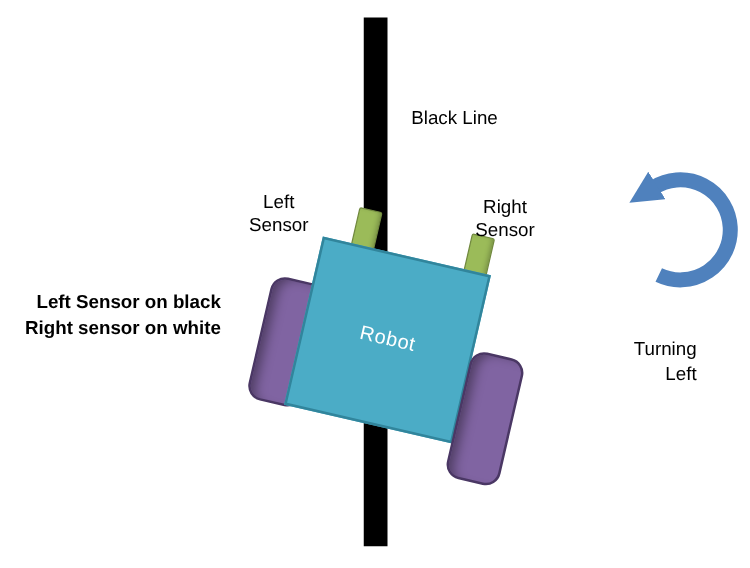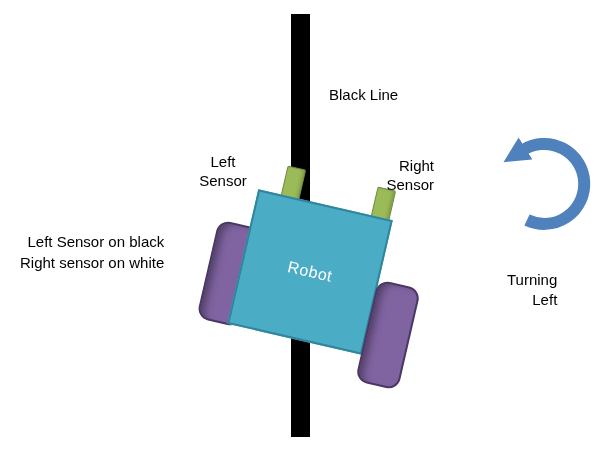--- a/index.html
+++ b/index.html
@@ -73,22 +73,22 @@
   .label {
     font-size: 15px;
     line-height: 19px;
     z-index: 5;
     white-space: nowrap;
     text-align: right;
   }
   .label span { display: block; }
   .black-line-label  { left: 329px; top: 85px; }
   .left-sensor-label { left: 194px; top: 152px; width: 58px; text-align: center; }
-  .right-sensor-label{ left: 374px; top: 156px; width: 60px; }
-  .condition-label   { left: 20px;  top: 231px; line-height: 21px; }
+  .right-sensor-label{ left: 374px; top: 156px; width: 60px; text-align: center; }
+  .condition-label   { left: 20px;  top: 231px; line-height: 21px; font-weight: bold; }
   .turning-label     { left: 507px; top: 270px; line-height: 20px; }
 
   
   .arrow-svg {
     left: 494px; top: 106px;
     width: 96px; height: 150px;
     z-index: 1;
     overflow: visible;
   }
   .arrow-stroke {

